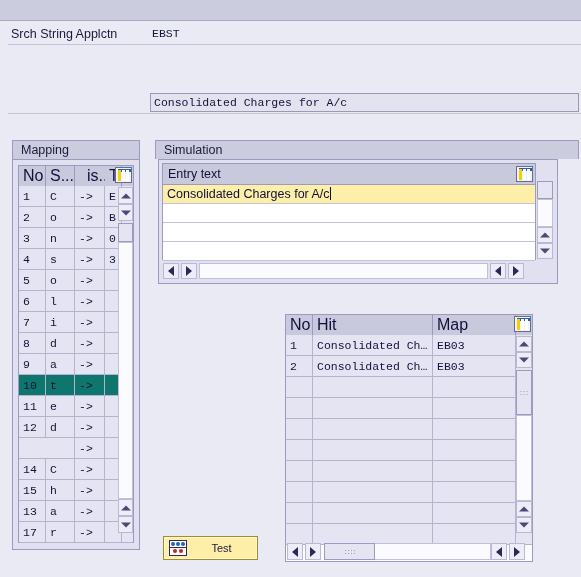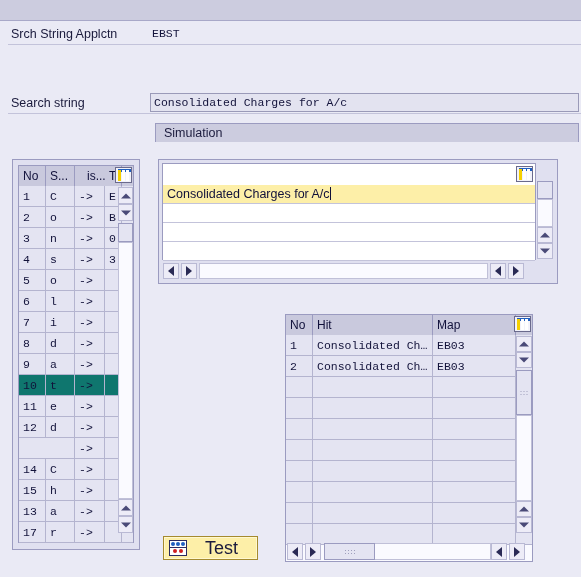--- a/index.html
+++ b/index.html
@@ -51,21 +51,21 @@
   .group-body {
     position: absolute; left: 0; background: #e0e0f0;
     border: 1px solid #9b9bc0;
   }
 
   
   .tbl { position: absolute; background: #fafaff; border: 1px solid #9b9bc0; }
   .thead { position: absolute; left: 0; top: 0; right: 0; height: 20px; background: #c9c9dd; }
   .th {
     position: absolute; top: 0; height: 20px; line-height: 20px;
-    font-size: 12px; color: #10103a; padding-left: 4px;
+    font-size: 16px; color: #10103a; padding-left: 4px;
     border-right: 1px solid #9b9bc0; background: #c9c9dd;
     white-space: nowrap; overflow: hidden;
   }
   .trow { position: absolute; left: 0; right: 0; height: 22px; border-bottom: 1px solid #b4b4cf; }
   .td {
     position: absolute; top: 0; height: 21px; line-height: 21px;
     font-family: "Liberation Mono", monospace; font-size: 11.5px;
     color: #12123a; padding-left: 4px; border-right: 1px solid #b4b4cf;
     white-space: nowrap; overflow: hidden;
   }
@@ -125,21 +125,21 @@
   }
 
   
   .testbtn {
     position: absolute; background: #fdefa8; border: 1px solid #a58a2e;
     box-shadow: inset 0 0 0 1px #fff8d0;
     cursor: pointer;
   }
   .testbtn .label {
     position: absolute; left: 0; top: 0; width: 100%; height: 100%;
-    text-align: center; line-height: 22px; font-size: 18px; color: #1a1a3c;
+    text-align: center; line-height: 22px; font-size: 11px; color: #1a1a3c;
   }
   .abacus {
     position: absolute; left: 5px; top: 3px; width: 18px; height: 16px;
     background: #ffffff; border: 1px solid #2b2b60;
   }
   .abacus .bar { position: absolute; left: 0; width: 100%; height: 1px; background: #2b2b60; }
   .abacus .bead { position: absolute; width: 4px; height: 4px; border-radius: 50%; }
   .abacus .bead.blue { background: #1f5fc0; }
   .abacus .bead.red  { background: #d02020; }
 </style>
@@ -154,28 +154,28 @@
 
     <div class="frow" style="top:0px;">
       <div class="flabel">Srch String Applctn</div>
       <div class="plaintext">EBST</div>
       <div class="sep"></div>
     </div>
 
 
 
     <div class="frow" style="top:69px;">
-      <div class="flabel">Search string</div>
       <div class="finput" style="left:150px; width:429px;">Consolidated Charges for A/c</div>
       <div class="sep"></div>
     </div>
 
   </div>
 
   <div class="group" style="left:12px; top:140px; width:128px; height:410px;">
+    <div class="group-title" style="width:128px;">Mapping</div>
     <div class="group-body" style="top:19px; width:128px; height:391px;"></div>
 
     <div class="tbl" style="left:6px; top:25px; width:116px; height:378px;">
 
       <div class="thead">
         <div class="th" style="left:0px;  width:27px;">No</div>
         <div class="th" style="left:27px; width:29px;">S...</div>
         <div class="th" style="left:64px; width:30px;">is...</div>
         <div class="th" style="left:86px; width:17px;">T.</div>
         <a class="cfgicon" style="left:96px; top:1px;">
@@ -301,27 +301,28 @@
       <div class="strack" style="left:99px; top:76px; width:15px; height:257px;"></div>
       <a class="sbtn" style="left:99px; top:333px; width:15px; height:17px;">
           <span class="ar up"></span>
         </a>
       <a class="sbtn" style="left:99px; top:350px; width:15px; height:17px;">
           <span class="ar down"></span>
         </a>
     </div>
   </div>
 
-  <div class="group" style="left:155px; top:123px; width:400px; height:26px;">
+  <div class="group" style="left:155px; top:140px; width:400px; height:26px;">
     <div class="group-title" style="width:424px;">Simulation</div>
   </div>
 
   <div class="group-body" style="left:158px; top:159px; width:400px; height:125px; background:#e0e0f0;"></div>
 
   <div class="entrybox" style="left:162px; top:163px; width:374px; height:97px;">
+    <div class="entryhead">Entry text</div>
     <a class="cfgicon" style="left:353px; top:2px;">
       <i class="top"></i>
         <i class="a"></i>
         <i class="b"></i>
         <i class="c"></i>
     </a>
     <div id="entry-rows">
         <div class="entryrow active" style="top: 21px; height: 19px; line-height: 19px;"><span>Consolidated Charges for A/c</span><span class="caret"></span></div>
         <div class="entryrow" style="top: 40px; height: 19px; line-height: 19px;"><span></span></div>
         <div class="entryrow" style="top: 59px; height: 19px; line-height: 19px;"><span></span></div>

